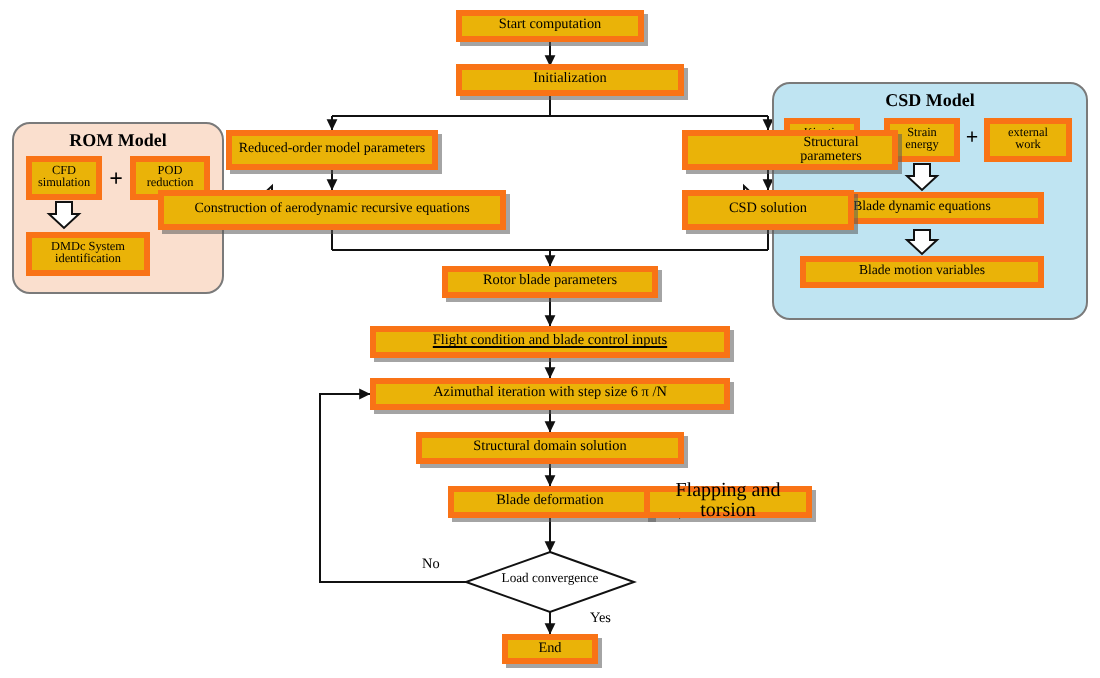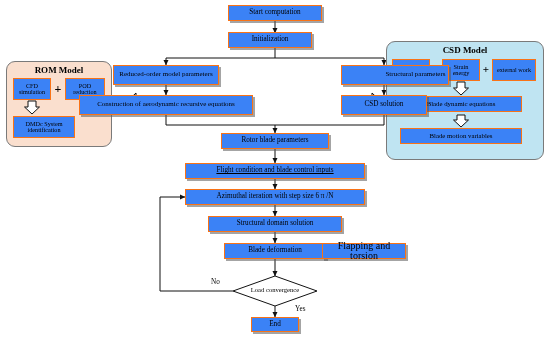--- a/index.html
+++ b/index.html
@@ -1,21 +1,21 @@
 <!DOCTYPE html>
 <html><head>
 <meta charset="utf-8">
 <style>
   html,body{margin:0;padding:0;background:#ffffff;}
   body{width:550px;height:339px;position:relative;overflow:hidden;
        font-family:"Liberation Serif","DejaVu Serif",serif;color:#000;}
   #canvas{position:absolute;left:0;top:0;width:550px;height:339px;}
 
-  .node{position:absolute;box-sizing:border-box;border:1px solid #f97316;
-        background:#3b82f6;display:flex;align-items:center;justify-content:center;
+  .node{position:absolute;box-sizing:border-box;border:3px solid #f97316;
+        background:#eab308;display:flex;align-items:center;justify-content:center;
         text-align:center;line-height:1.05;padding:1px 2px;}
   .node.shadow{box-shadow:2px 2px 0 rgba(90,90,90,.55);}
 
   .panel{position:absolute;box-sizing:border-box;border:1px solid #7a7a7a;
          border-radius:9px;}
   .panel.rom{background:#fadfce;}
   .panel.csd{background:#bfe4f2;}
   .panel-title{position:absolute;width:100%;text-align:center;}
 
   .lbl{position:absolute;white-space:nowrap;}
@@ -104,21 +104,21 @@
 
   <div class="node" style="left:400px;top:96px;width:122px;height:16px;font-size:6.8px;">Blade dynamic equations</div>
   <div class="node" style="left:400px;top:128px;width:122px;height:16px;font-size:6.8px;">Blade motion variables</div>
 
   <svg class="wires" viewBox="0 0 550 339">
     <path class="bigarrow" d="M362,98 L372,98 L372,93 L381,101.5 L372,110 L372,105 L362,105 z"></path>
   </svg>
 
   <div class="node shadow" style="left:228px;top:5px;width:94px;height:16px;font-size:7.2px;">Start computation</div>
 
-  <div class="node shadow" style="left:228px;top:32px;width:84px;height:16px;font-size:7.2px;">Initialization</div>
+  <div class="node shadow" style="left:228px;top:32px;width:114px;height:16px;font-size:7.2px;">Initialization</div>
 
   <div class="node shadow" style="left:113px;top:65px;width:106px;height:20px;font-size:7px;">Reduced-order model parameters</div>
 
   <div class="node shadow" style="left:341px;top:65px;width:108px;height:20px;font-size:7px;padding-left:43px;">Structural parameters</div>
 
   <div class="node shadow" style="left:79px;top:95px;width:174px;height:20px;font-size:7px;">Construction of aerodynamic recursive equations</div>
 
   <div class="node shadow" style="left:341px;top:95px;width:86px;height:20px;font-size:7.2px;">CSD solution</div>
 
   <div class="node shadow" style="left:221px;top:133px;width:108px;height:16px;font-size:7.2px;">Rotor blade parameters</div>

